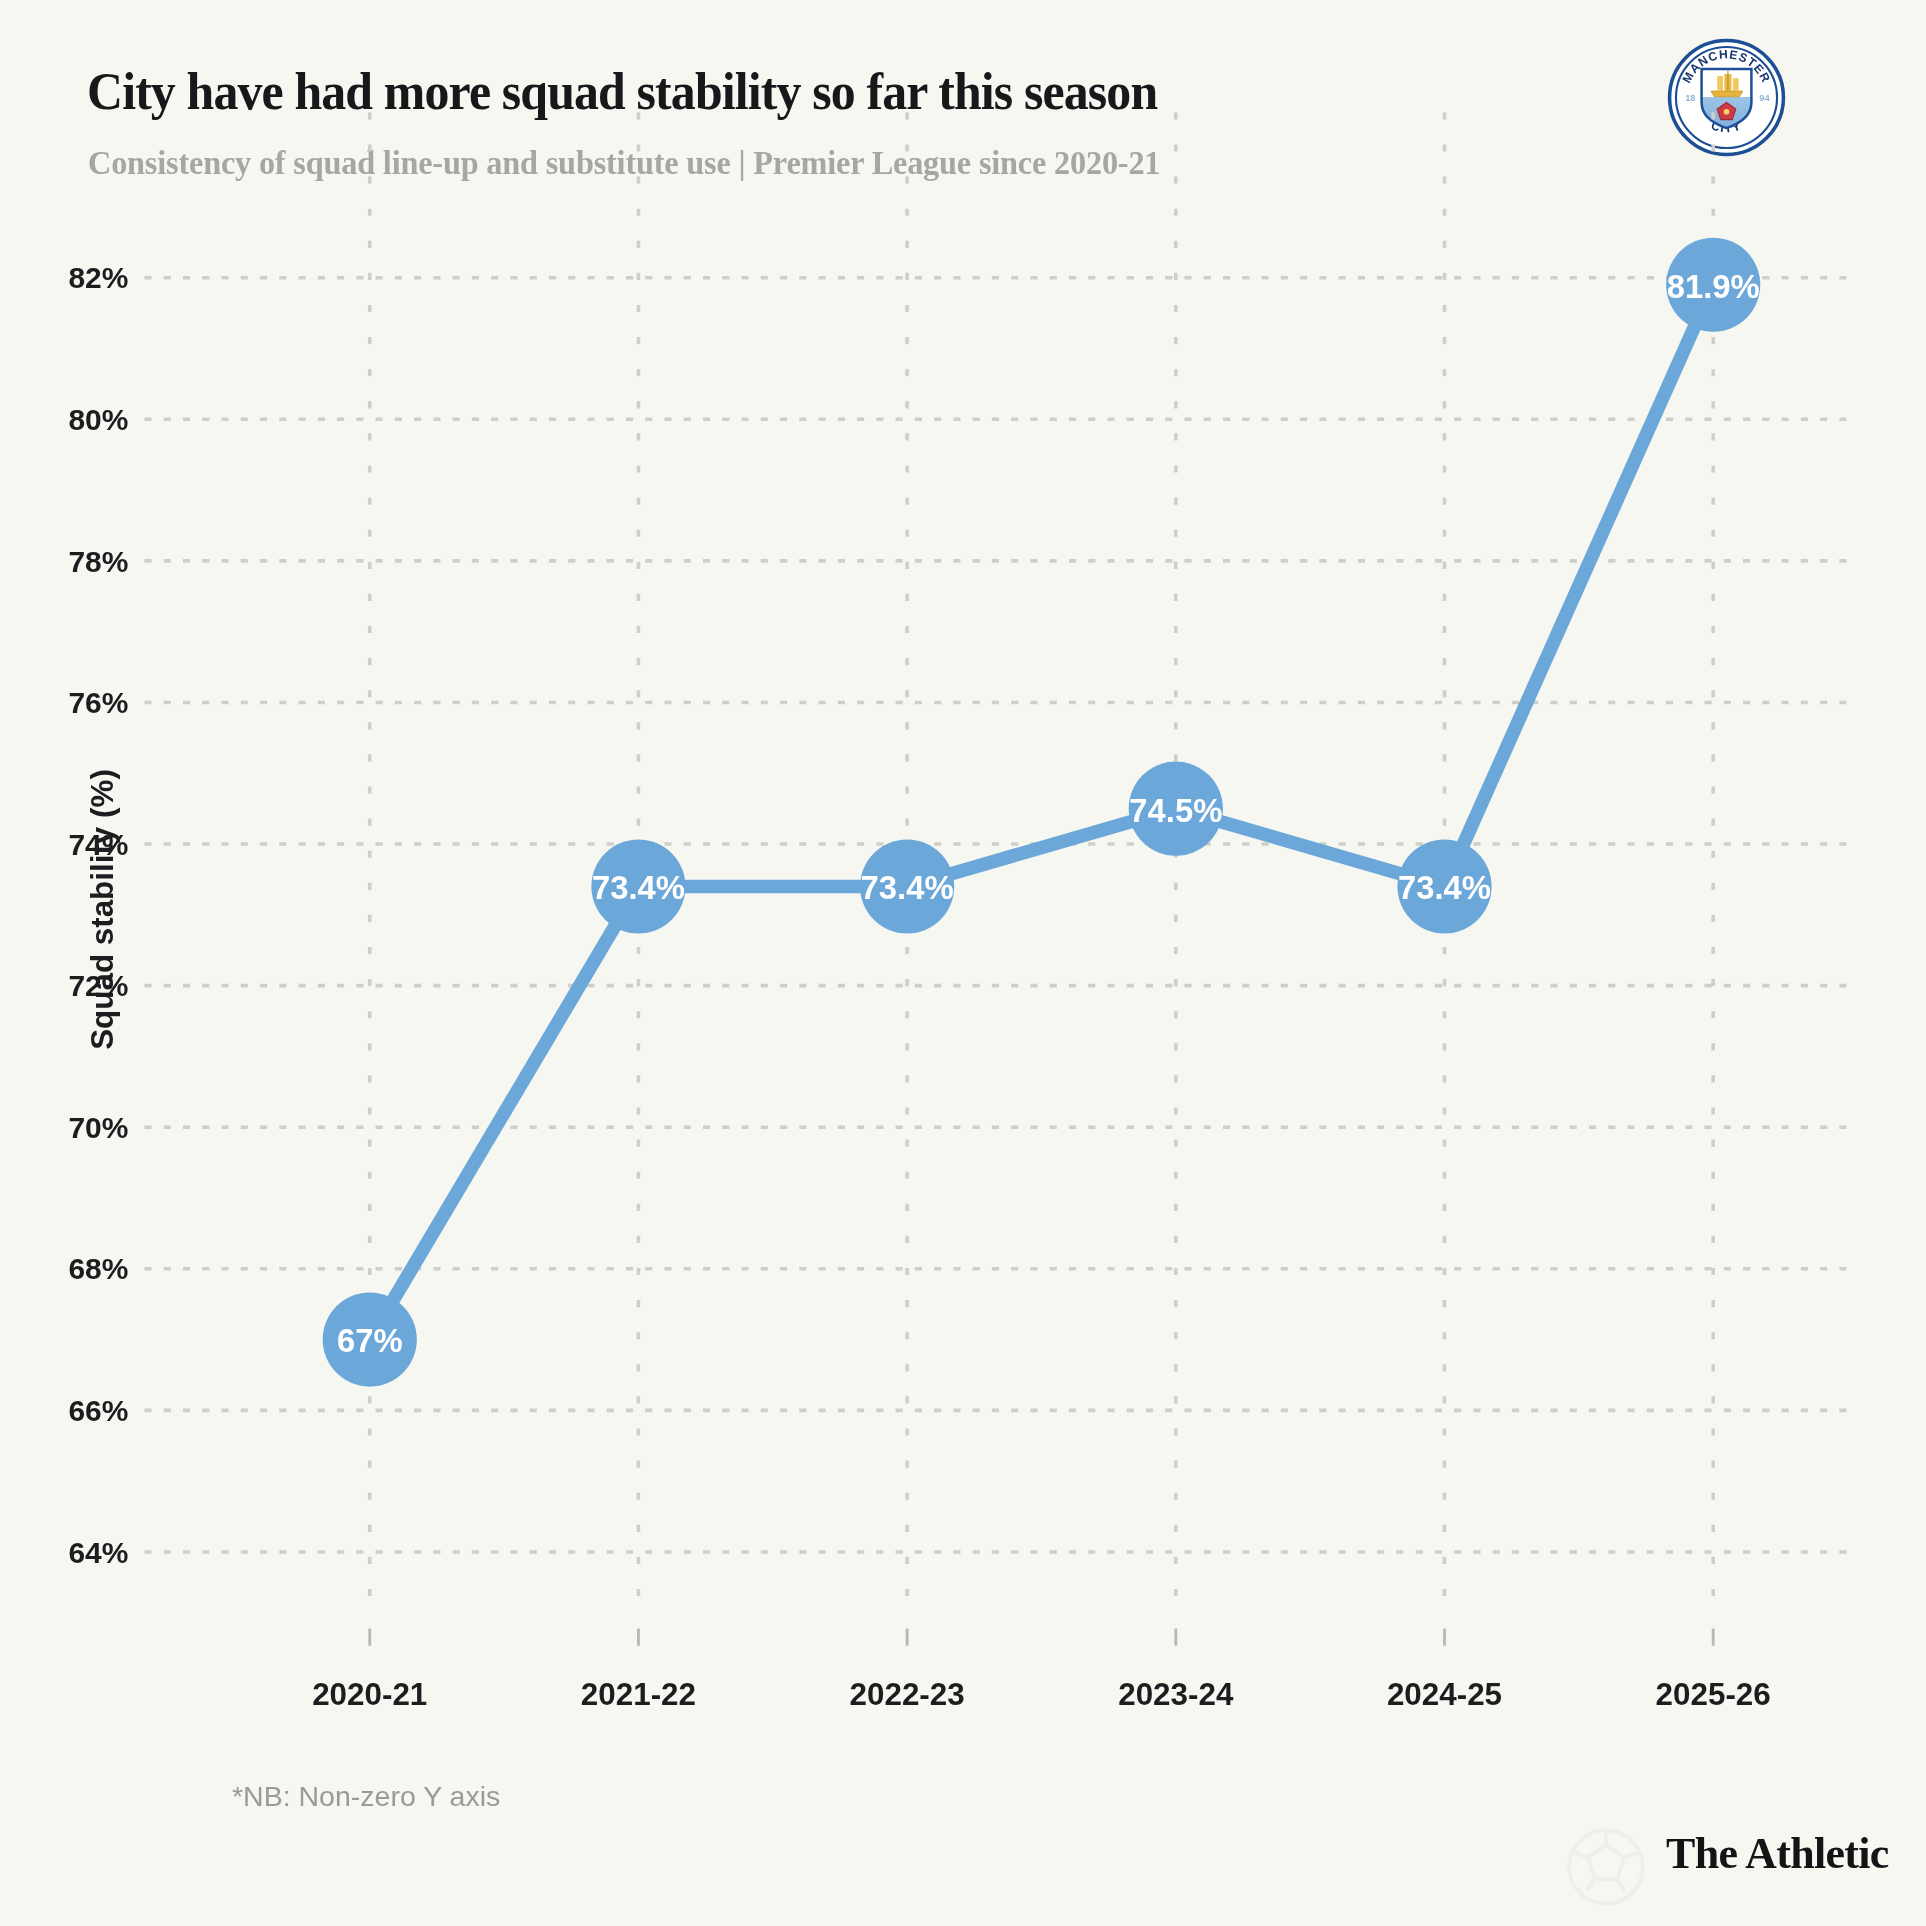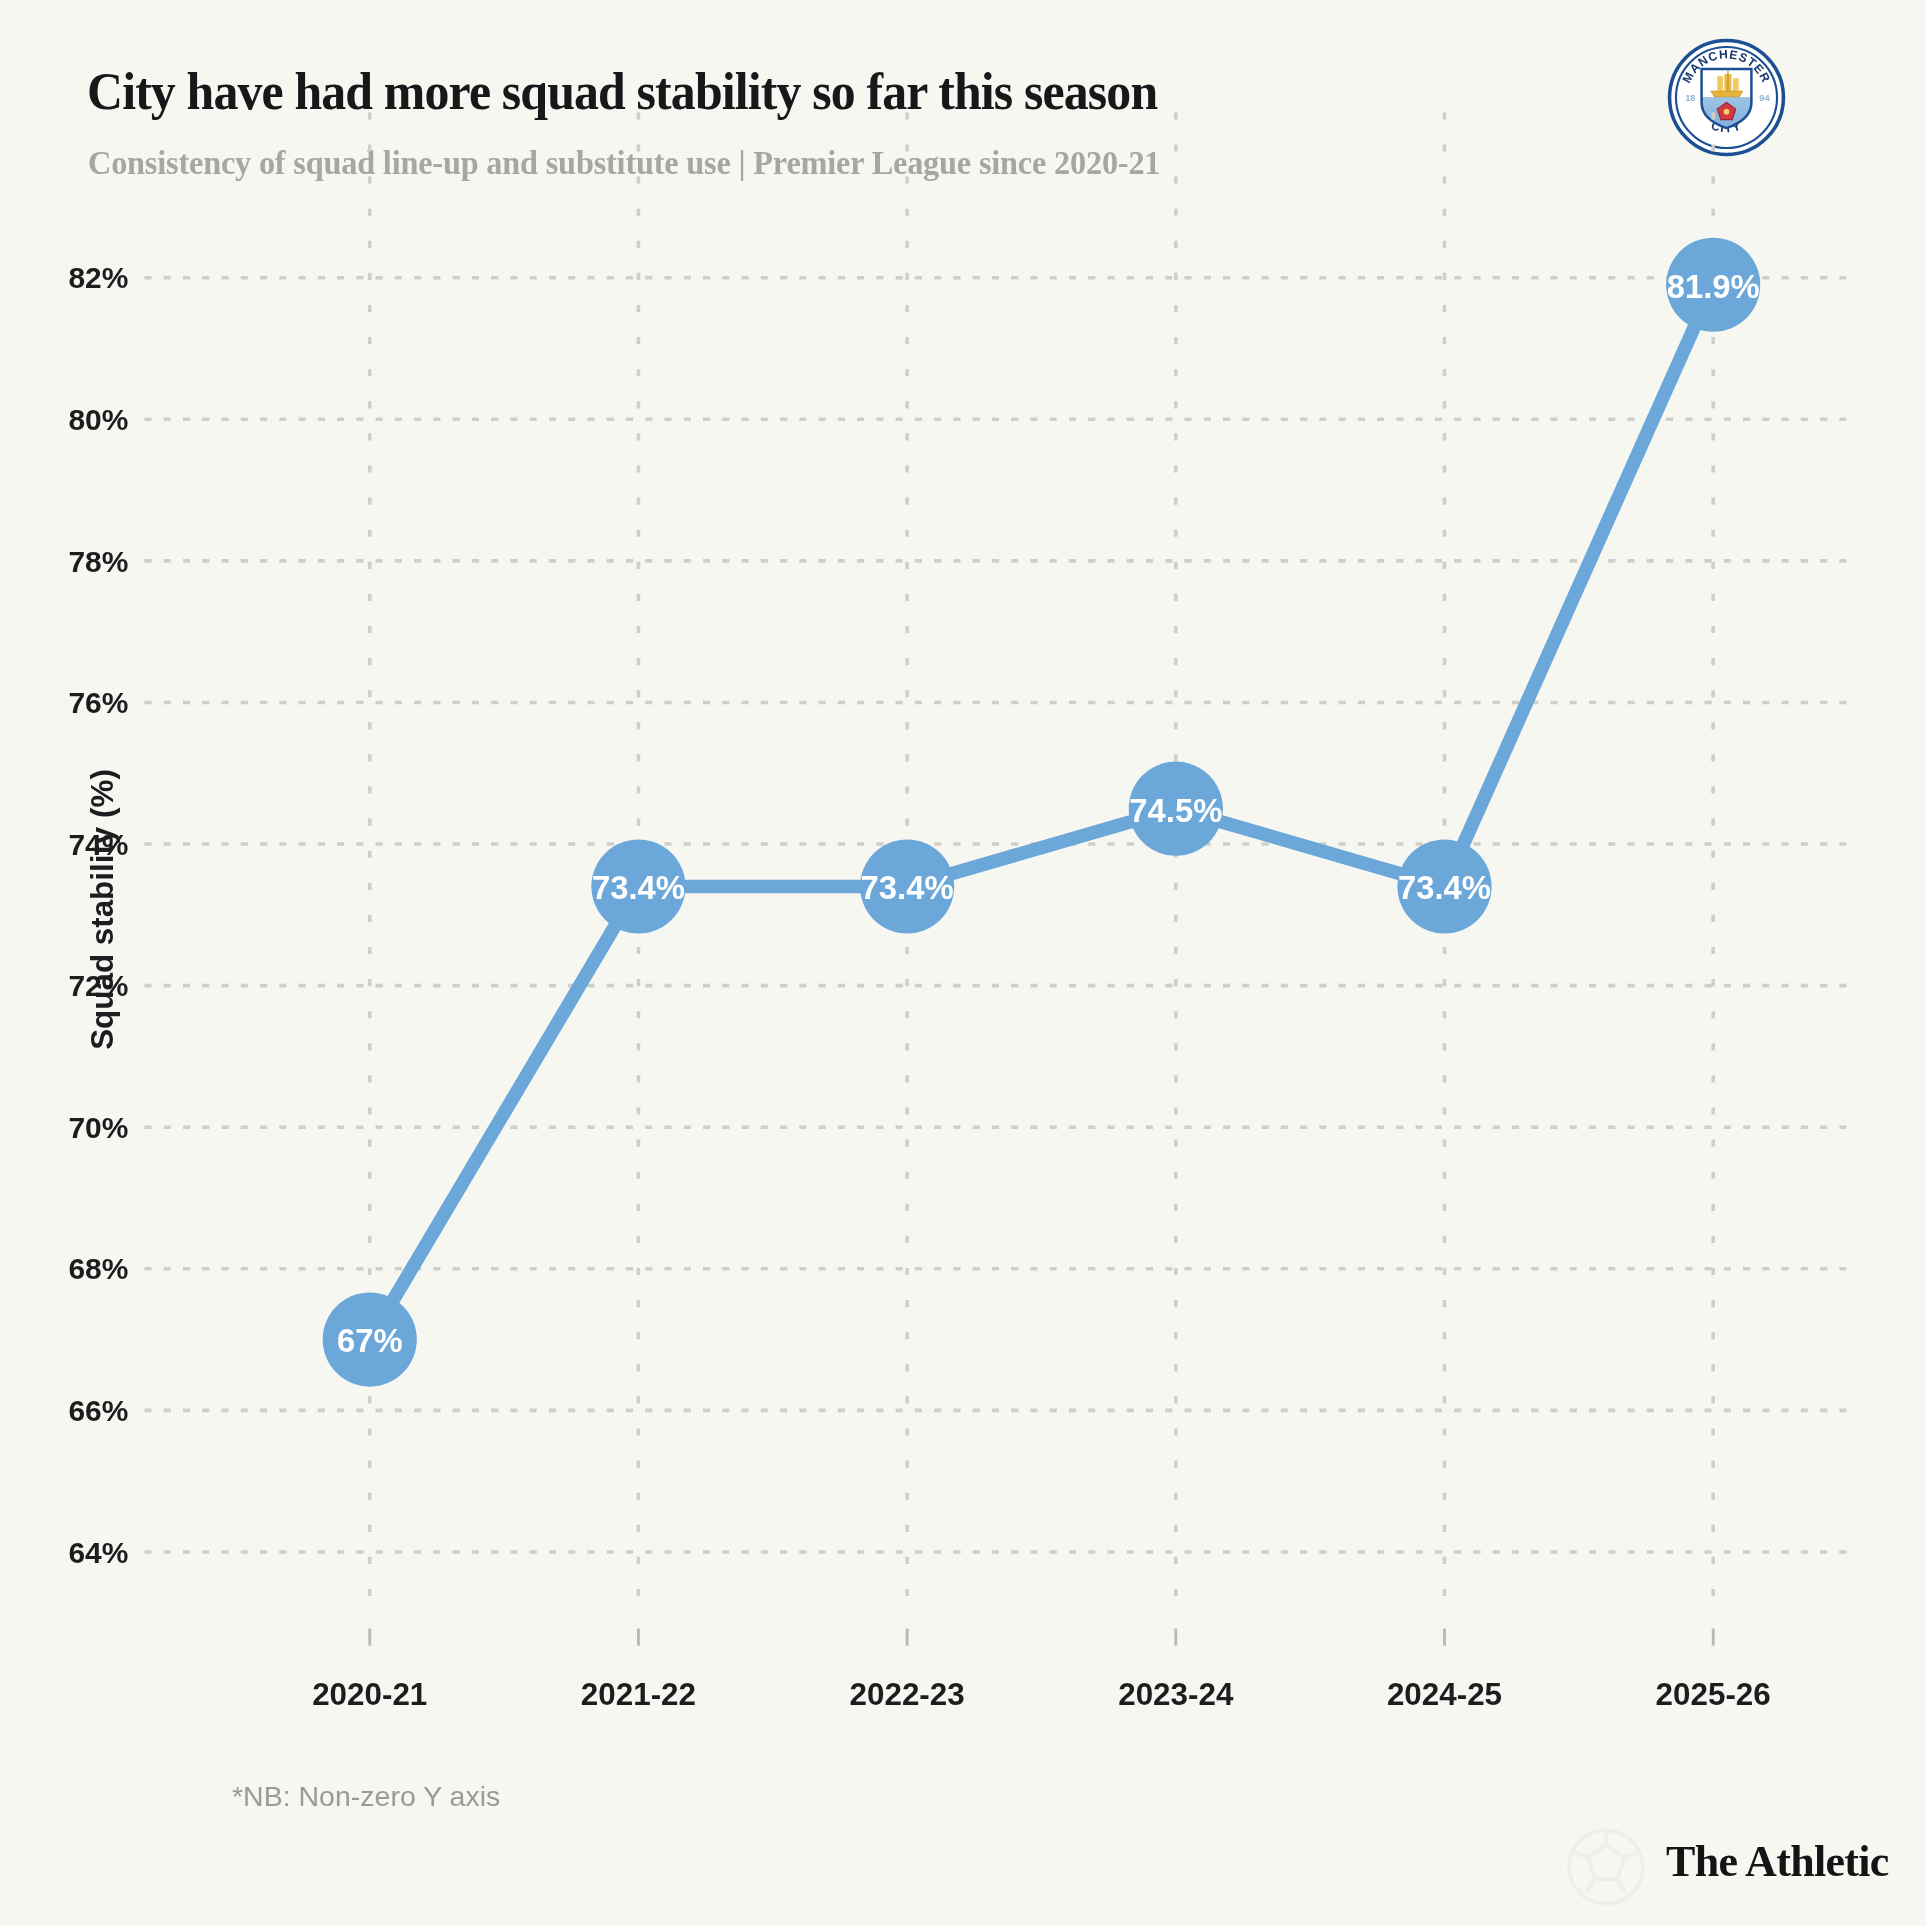--- a/index.html
+++ b/index.html
@@ -134,21 +134,21 @@
     position: absolute;
     left: 0px;
     top: 1.4px;
     width: 80px;
     height: 80px;
     opacity: 0.55;
   }
   #brand-name {
     position: absolute;
     left: 100px;
-    top: 10px;
+    top: 2px;
     font-family: "Liberation Serif", serif;
     font-weight: 700;
     font-size: 44px;
     letter-spacing: -0.7px;
     color: #131416;
     white-space: nowrap;
   }
 </style>
 </head>
 <body>

